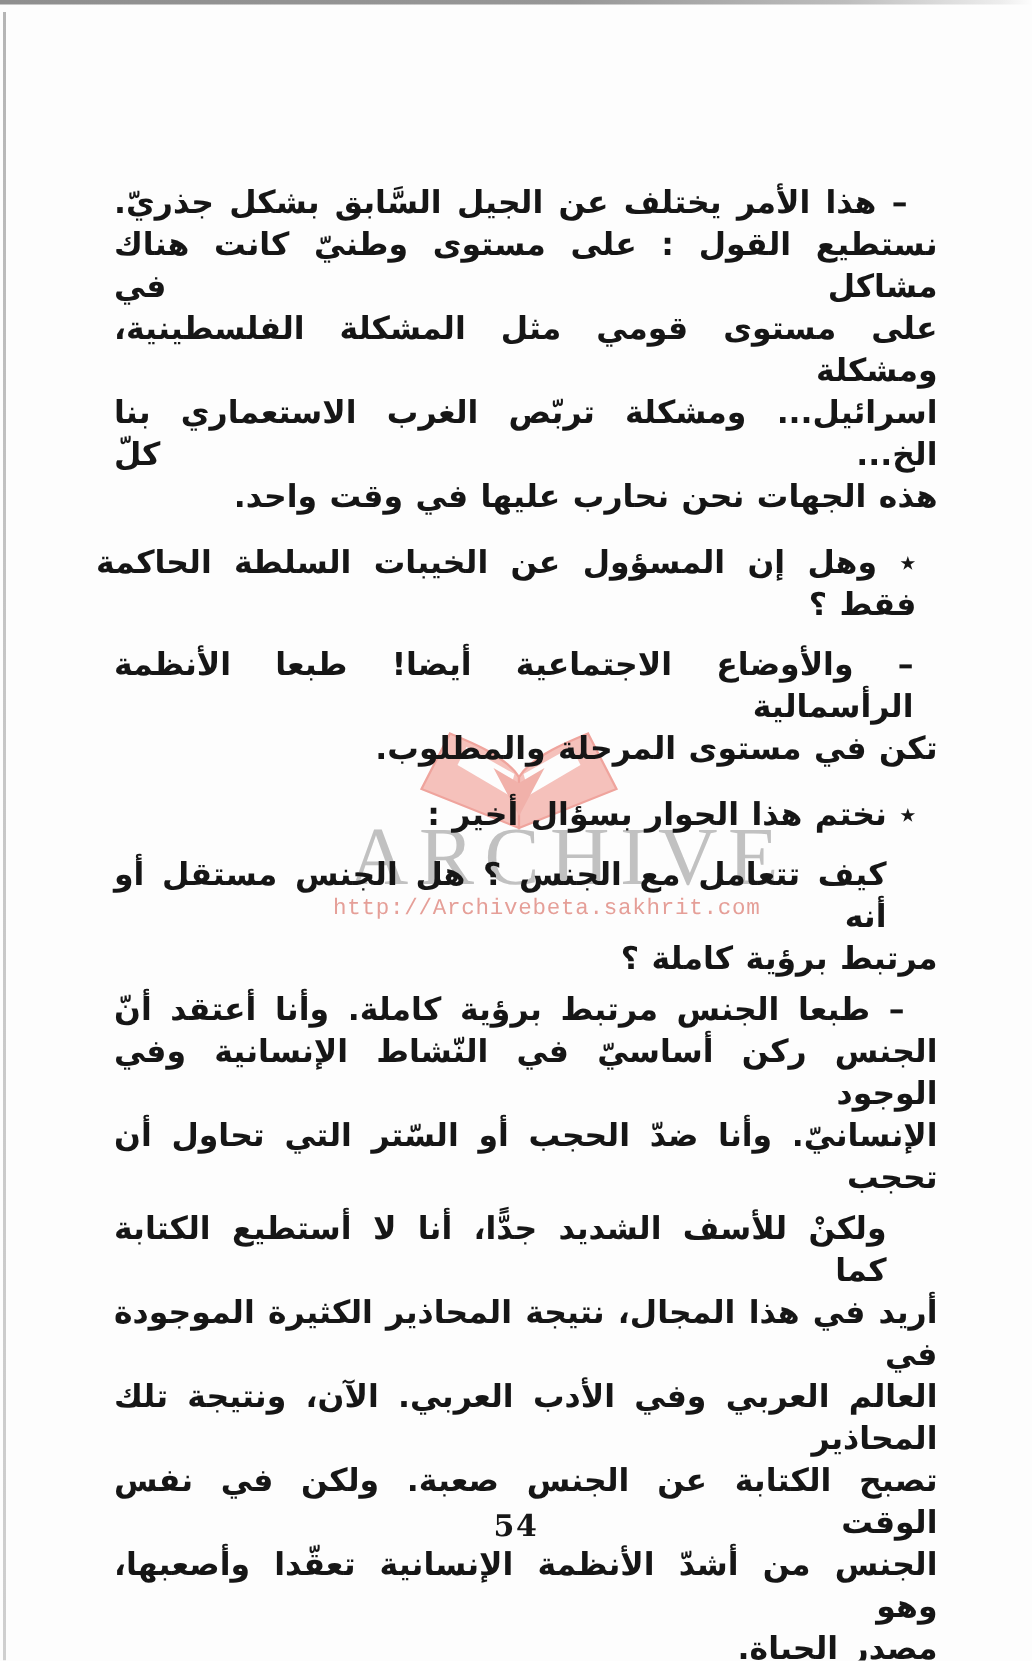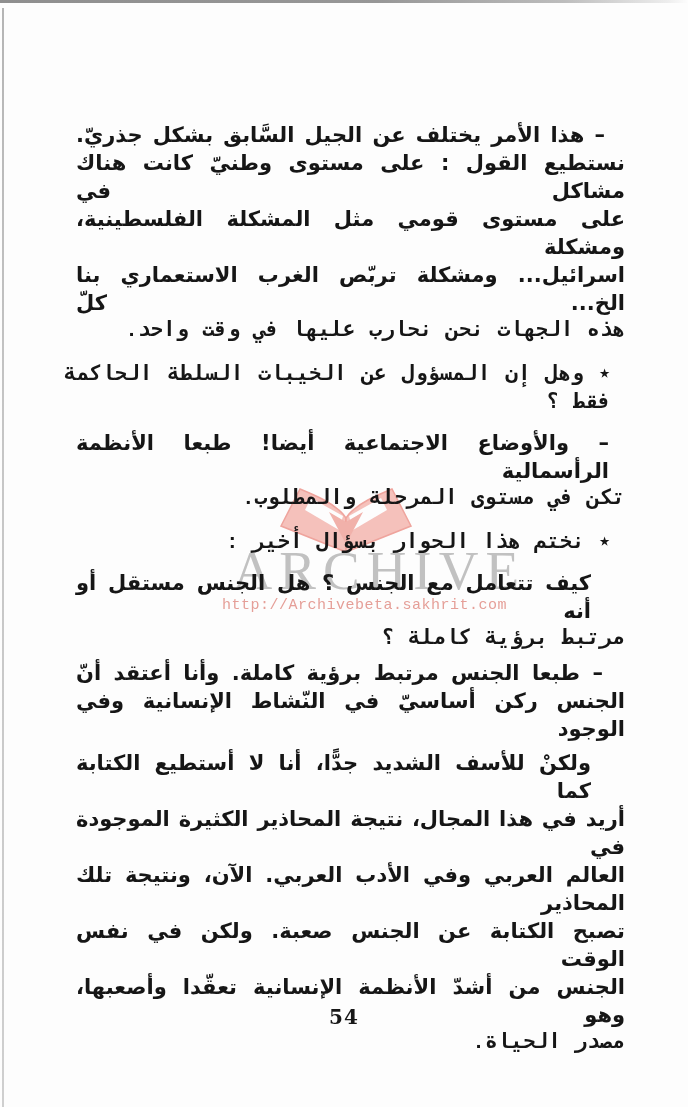--- a/index.html
+++ b/index.html
@@ -36,21 +36,21 @@
     position:absolute;top:121px;left:64px;right:63px;z-index:2;
     direction:rtl;unicode-bidi:embed;
     color:#161616;font-weight:700;font-size:21px;
   }
   .para{margin:0 0 6px 12px;}
   .para .line{
     line-height:28px;
     text-align:justify;text-align-last:justify;
     word-spacing:1px;
   }
-  .para .line.last{text-align-last:start;font-family:Liberation Mono, monospace;}
+  .para .line.last{text-align-last:start;}
   .para.question{margin:16px 0 12px 0;}
   .para.question .line{text-align-last:start;}
   .page-number{
     position:absolute;top:1005px;left:0;width:688px;text-align:center;z-index:2;
     font-family:"DejaVu Serif","Liberation Serif",serif;
     font-size:20px;font-weight:700;color:#171717;letter-spacing:1px;
   }
 </style>
 </head>
 <body>
@@ -89,20 +89,21 @@
     <div class="para question">
       <div class="line last" style="padding-right: 14px;">٭ نختم هذا الحوار بسؤال أخير :</div>
     </div>
     <div class="para answer">
       <div class="line" style="padding-right: 34px;">كيف تتعامل مع الجنس ؟ هل الجنس مستقل أو أنه</div>
       <div class="line last">مرتبط برؤية كاملة ؟</div>
     </div>
     <div class="para answer">
       <div class="line" style="padding-right: 22px;">– طبعا الجنس مرتبط برؤية كاملة. وأنا أعتقد أنّ</div>
       <div class="line">الجنس ركن أساسيّ في النّشاط الإنسانية وفي الوجود</div>
+      <div class="line">الإنسانيّ. وأنا ضدّ الحجب أو السّتر التي تحاول أن تحجب</div>
     </div>
     <div class="para answer">
       <div class="line" style="padding-right: 34px;">ولكنْ للأسف الشديد جدًّا، أنا لا أستطيع الكتابة كما</div>
       <div class="line">أريد في هذا المجال، نتيجة المحاذير الكثيرة الموجودة في</div>
       <div class="line">العالم العربي وفي الأدب العربي. الآن، ونتيجة تلك المحاذير</div>
       <div class="line">تصبح الكتابة عن الجنس صعبة. ولكن في نفس الوقت</div>
       <div class="line">الجنس من أشدّ الأنظمة الإنسانية تعقّدا وأصعبها، وهو</div>
       <div class="line last">مصدر الحياة.</div>
     </div>
 </div>

